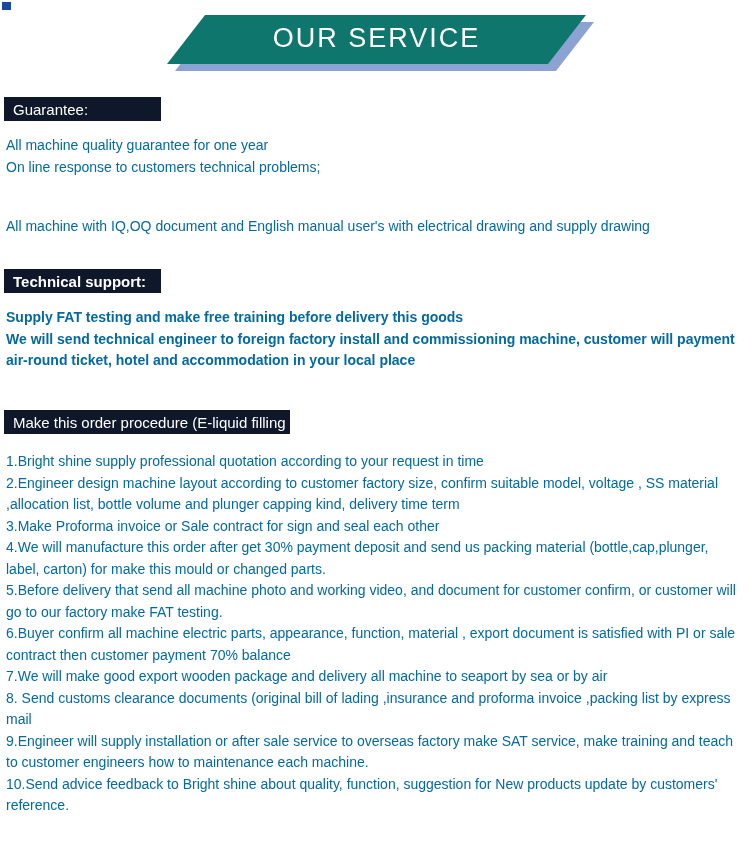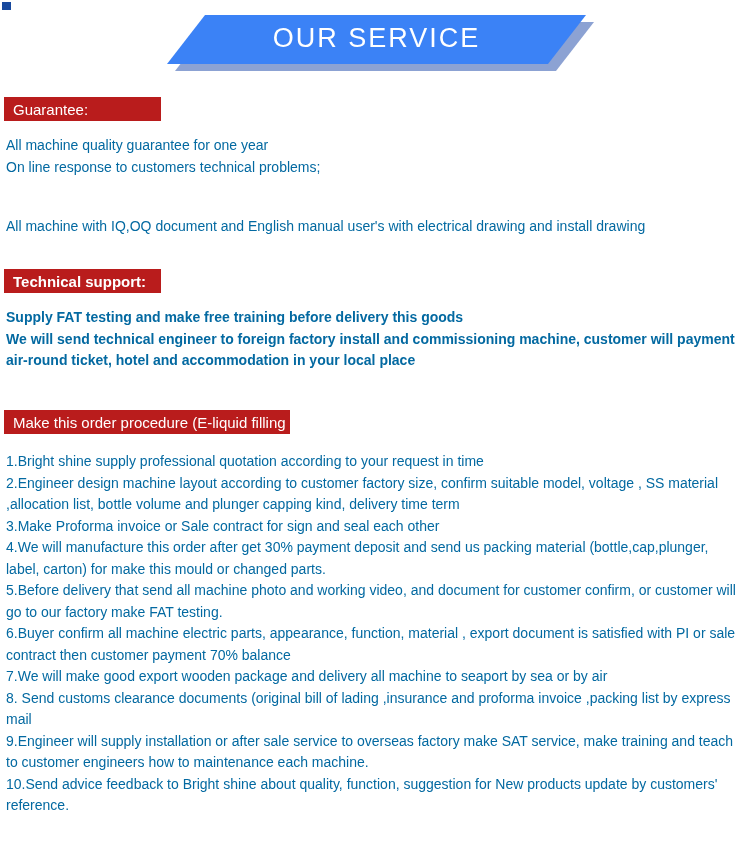--- a/index.html
+++ b/index.html
@@ -31,42 +31,42 @@
     position: absolute;
     left: 8px; top: 7px;
     width: 419px; height: 49px;
     background: #8CA2D3;
     clip-path: polygon(38px 0, 419px 0, 381px 49px, 0 49px);
   }
   .banner-main {
     position: absolute;
     left: 0; top: 0;
     width: 419px; height: 49px;
-    background: #3b82f6;
+    background: #0f766e;
     clip-path: polygon(38px 0, 419px 0, 381px 49px, 0 49px);
     display: flex;
     align-items: center;
     justify-content: center;
   }
   .banner-title {
     color: #ffffff;
     font-size: 27px;
     letter-spacing: 2px;
     line-height: 1;
     padding-bottom: 2px;
     white-space: nowrap;
   }
 
   
   .svc { position: absolute; left: 0; right: 0; }
   .svc-heading {
     margin-left: 4px;
     width: 157px;
     height: 24px;
-    background: #b91c1c;
+    background: #0f172a;
     color: #ffffff;
     display: flex;
     align-items: center;
     box-sizing: border-box;
     padding-left: 9px;
     font-size: 15px;
     white-space: nowrap;
   }
   .svc-heading.wide { width: 286px; }
   .svc-body {
@@ -100,21 +100,21 @@
 
   <section class="svc sec-guarantee">
     <div class="svc-heading">
       <span>Guarantee:</span>
     </div>
     <div class="svc-body">All machine quality guarantee for one year
 On line response to customers technical problems;</div>
   </section>
 
   <section class="svc sec-document">
-    <div class="svc-body">All machine with IQ,OQ document and English manual user's with electrical drawing and install drawing</div>
+    <div class="svc-body">All machine with IQ,OQ document and English manual user's with electrical drawing and supply drawing</div>
   </section>
 
   <section class="svc sec-support">
     <div class="svc-heading">
       <span>Technical support:</span>
     </div>
     <div class="svc-body">Supply FAT testing and make free training before delivery this goods
 We will send technical engineer to foreign factory install and commissioning machine, customer will payment
 air-round ticket, hotel and accommodation in your local place</div>
   </section>

